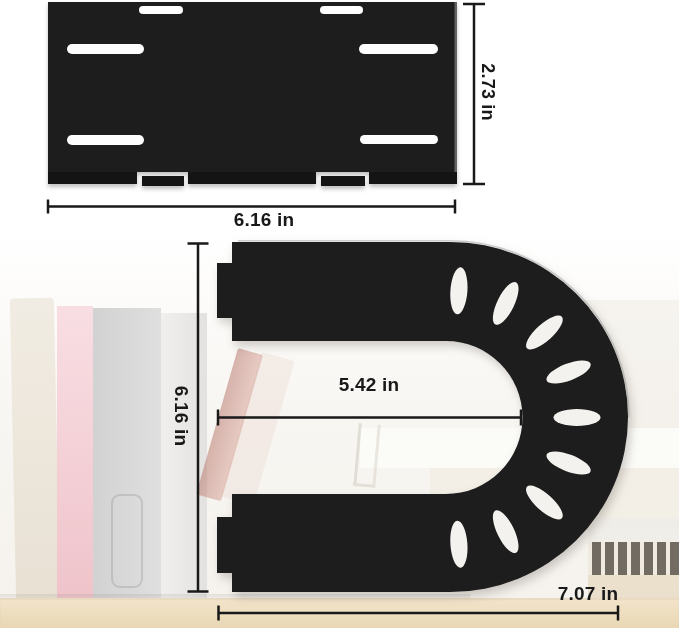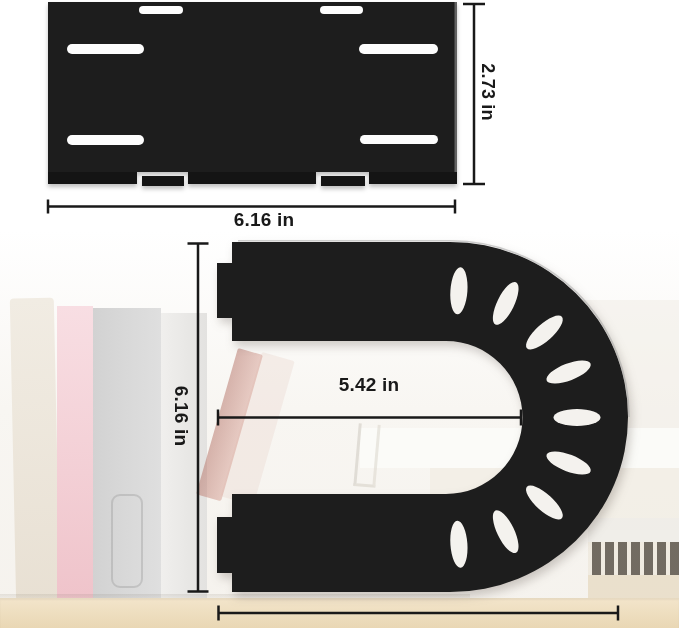--- a/index.html
+++ b/index.html
@@ -157,13 +157,14 @@
       <line x1="218.5" y1="613" x2="618" y2="613"></line>
       <line x1="218.5" y1="605.5" x2="218.5" y2="620.5"></line>
       <line x1="618" y1="605.5" x2="618" y2="620.5"></line>
     </g>
   </svg>
 
   <div class="dim-label sz18 rot90 lbl-plate-h">2.73 in</div>
   <div class="dim-label sz19 lbl-plate-w">6.16 in</div>
   <div class="dim-label sz19 rot90 lbl-brk-h">6.16 in</div>
   <div class="dim-label sz19 lbl-brk-inner">5.42 in</div>
+  <div class="dim-label sz19 lbl-brk-w">7.07 in</div>
 </div>
 
 </body></html>

